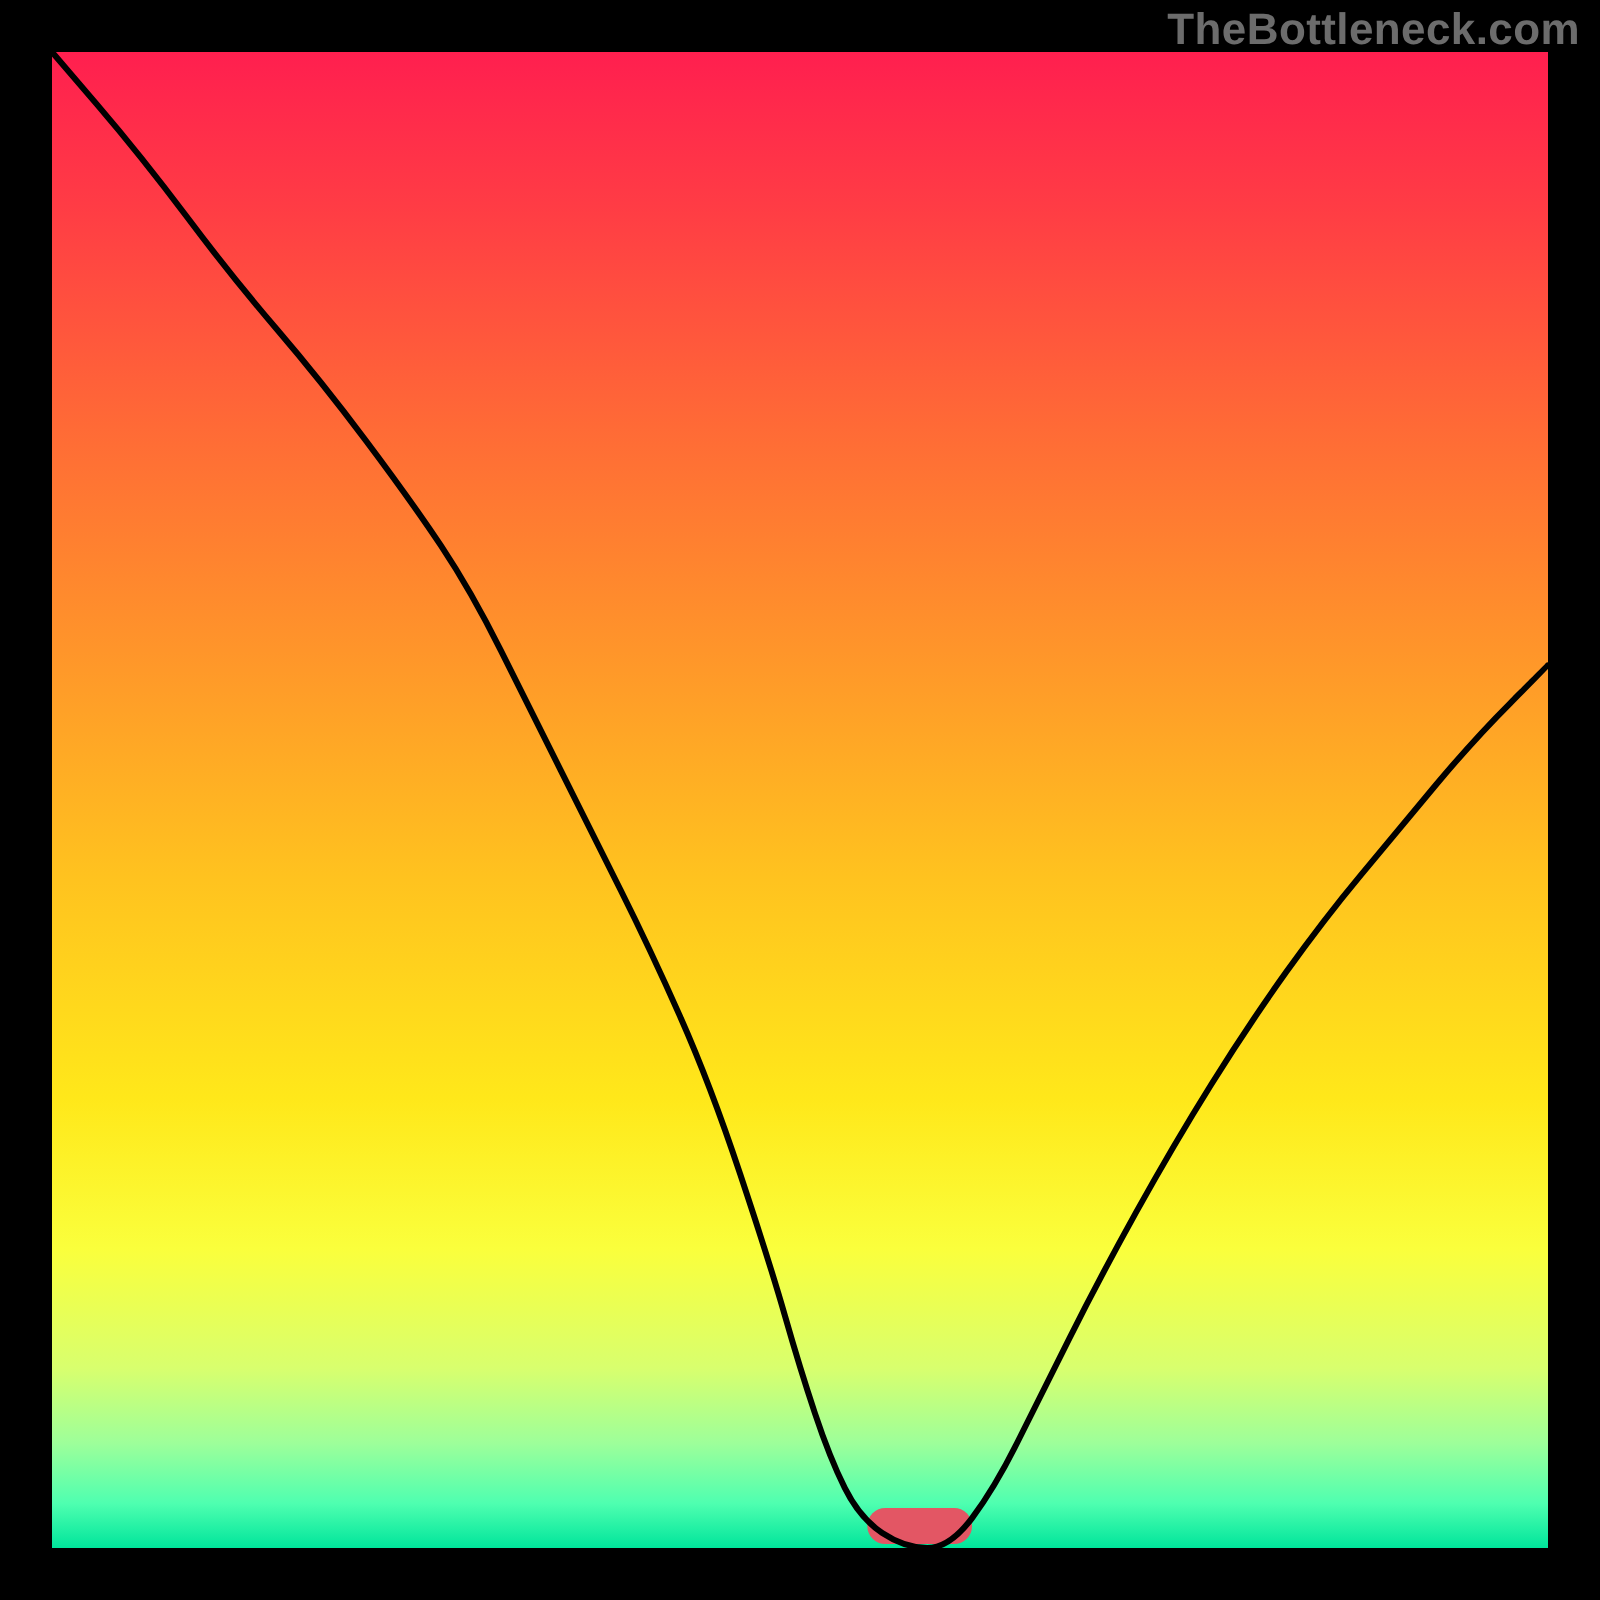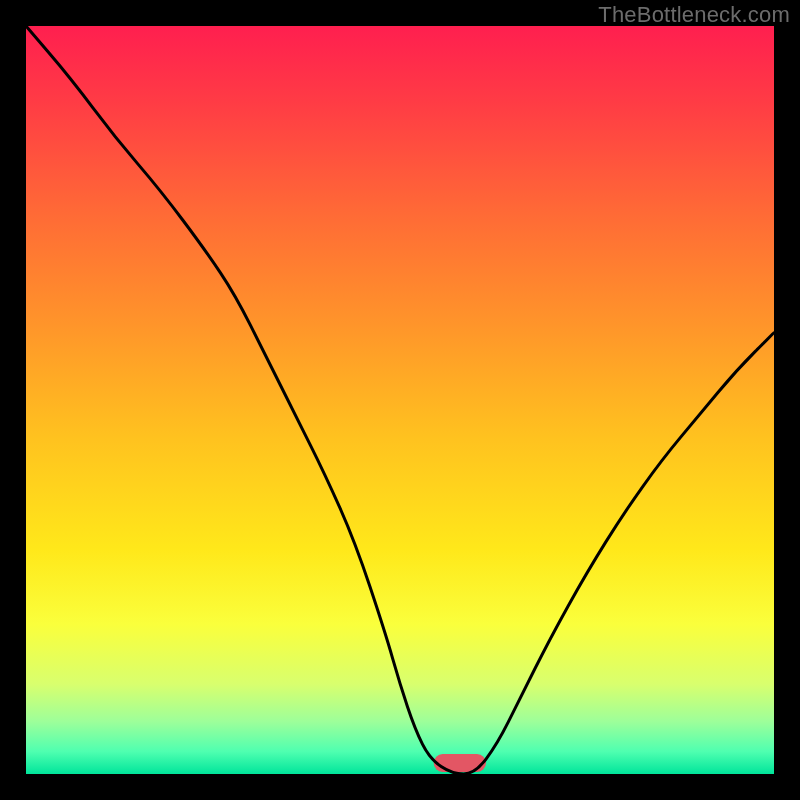--- a/index.html
+++ b/index.html
@@ -15,21 +15,21 @@
     position: relative;
     width: 800px;
     height: 800px;
   }
   .watermark {
     position: absolute;
     top: 2px;
     right: 10px;
     color: #6c6c6c;
     font-size: 22px;
-    font-weight: 400;
+    font-weight: 700;
     letter-spacing: 0.2px;
     z-index: 10;
     margin-left: 12px;
   }
   svg {
     display: block;
   }
 </style>
 </head>
 <body>

